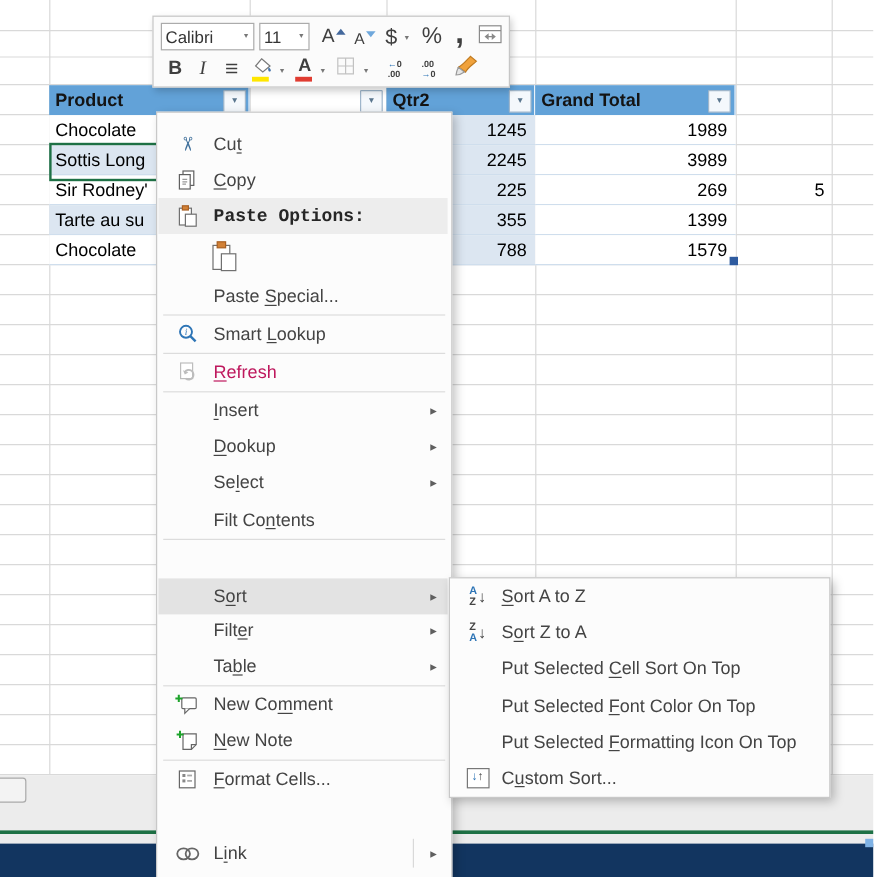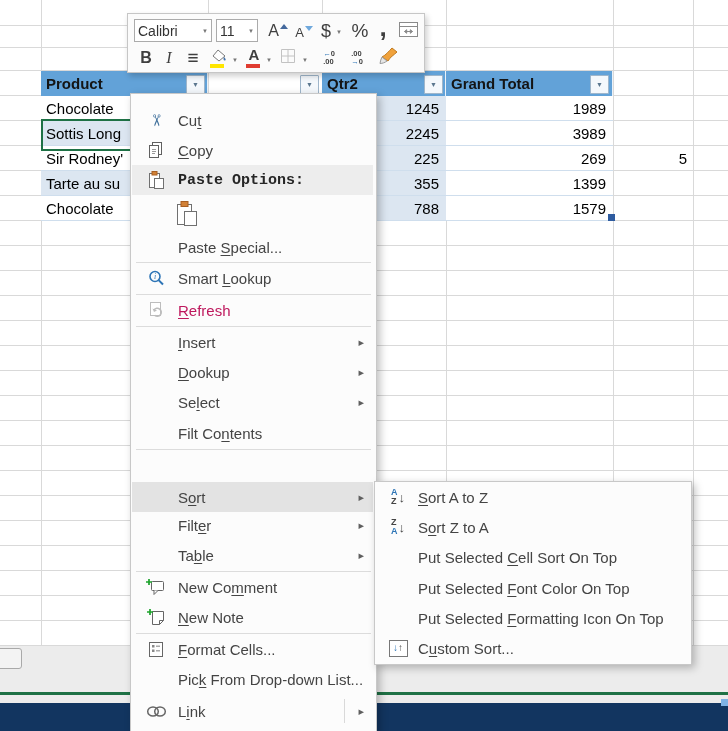--- a/index.html
+++ b/index.html
@@ -381,23 +381,20 @@
             <rect x="1.5" y="2.5" width="13" height="14" fill="#fff" stroke="#666"></rect>
             <rect x="4" y="5" width="2.5" height="2.5" fill="#888"></rect>
             <rect x="8" y="5.5" width="4" height="1.5" fill="#aaa"></rect>
             <rect x="4" y="9.5" width="2.5" height="2.5" fill="#888"></rect>
             <rect x="8" y="10" width="4" height="1.5" fill="#aaa"></rect>
           </svg>
       </span>
       <span><span></span><u>F</u><span>ormat Cells...</span></span>
     </div>
 
-    <div class="mi" style="top:570px;height:31px">
-      <span><span>Pic</span><u>k</u><span> From Drop-down List...</span></span>
-    </div>
 
     <div class="mi" style="top:601px;height:32px">
       <span class="ic">
         <svg width="21" height="13">
             <ellipse cx="7" cy="6.5" rx="5.3" ry="4.6" fill="none" stroke="#666" stroke-width="1.5"></ellipse>
             <ellipse cx="14" cy="6.5" rx="5.3" ry="4.6" fill="none" stroke="#666" stroke-width="1.5"></ellipse>
           </svg>
       </span>
       <span><span>L</span><u>i</u><span>nk</span></span>
       <span class="abs" style="right:28px;top:4px;width:1px;height:24px;background:#D9D9D9"></span>

